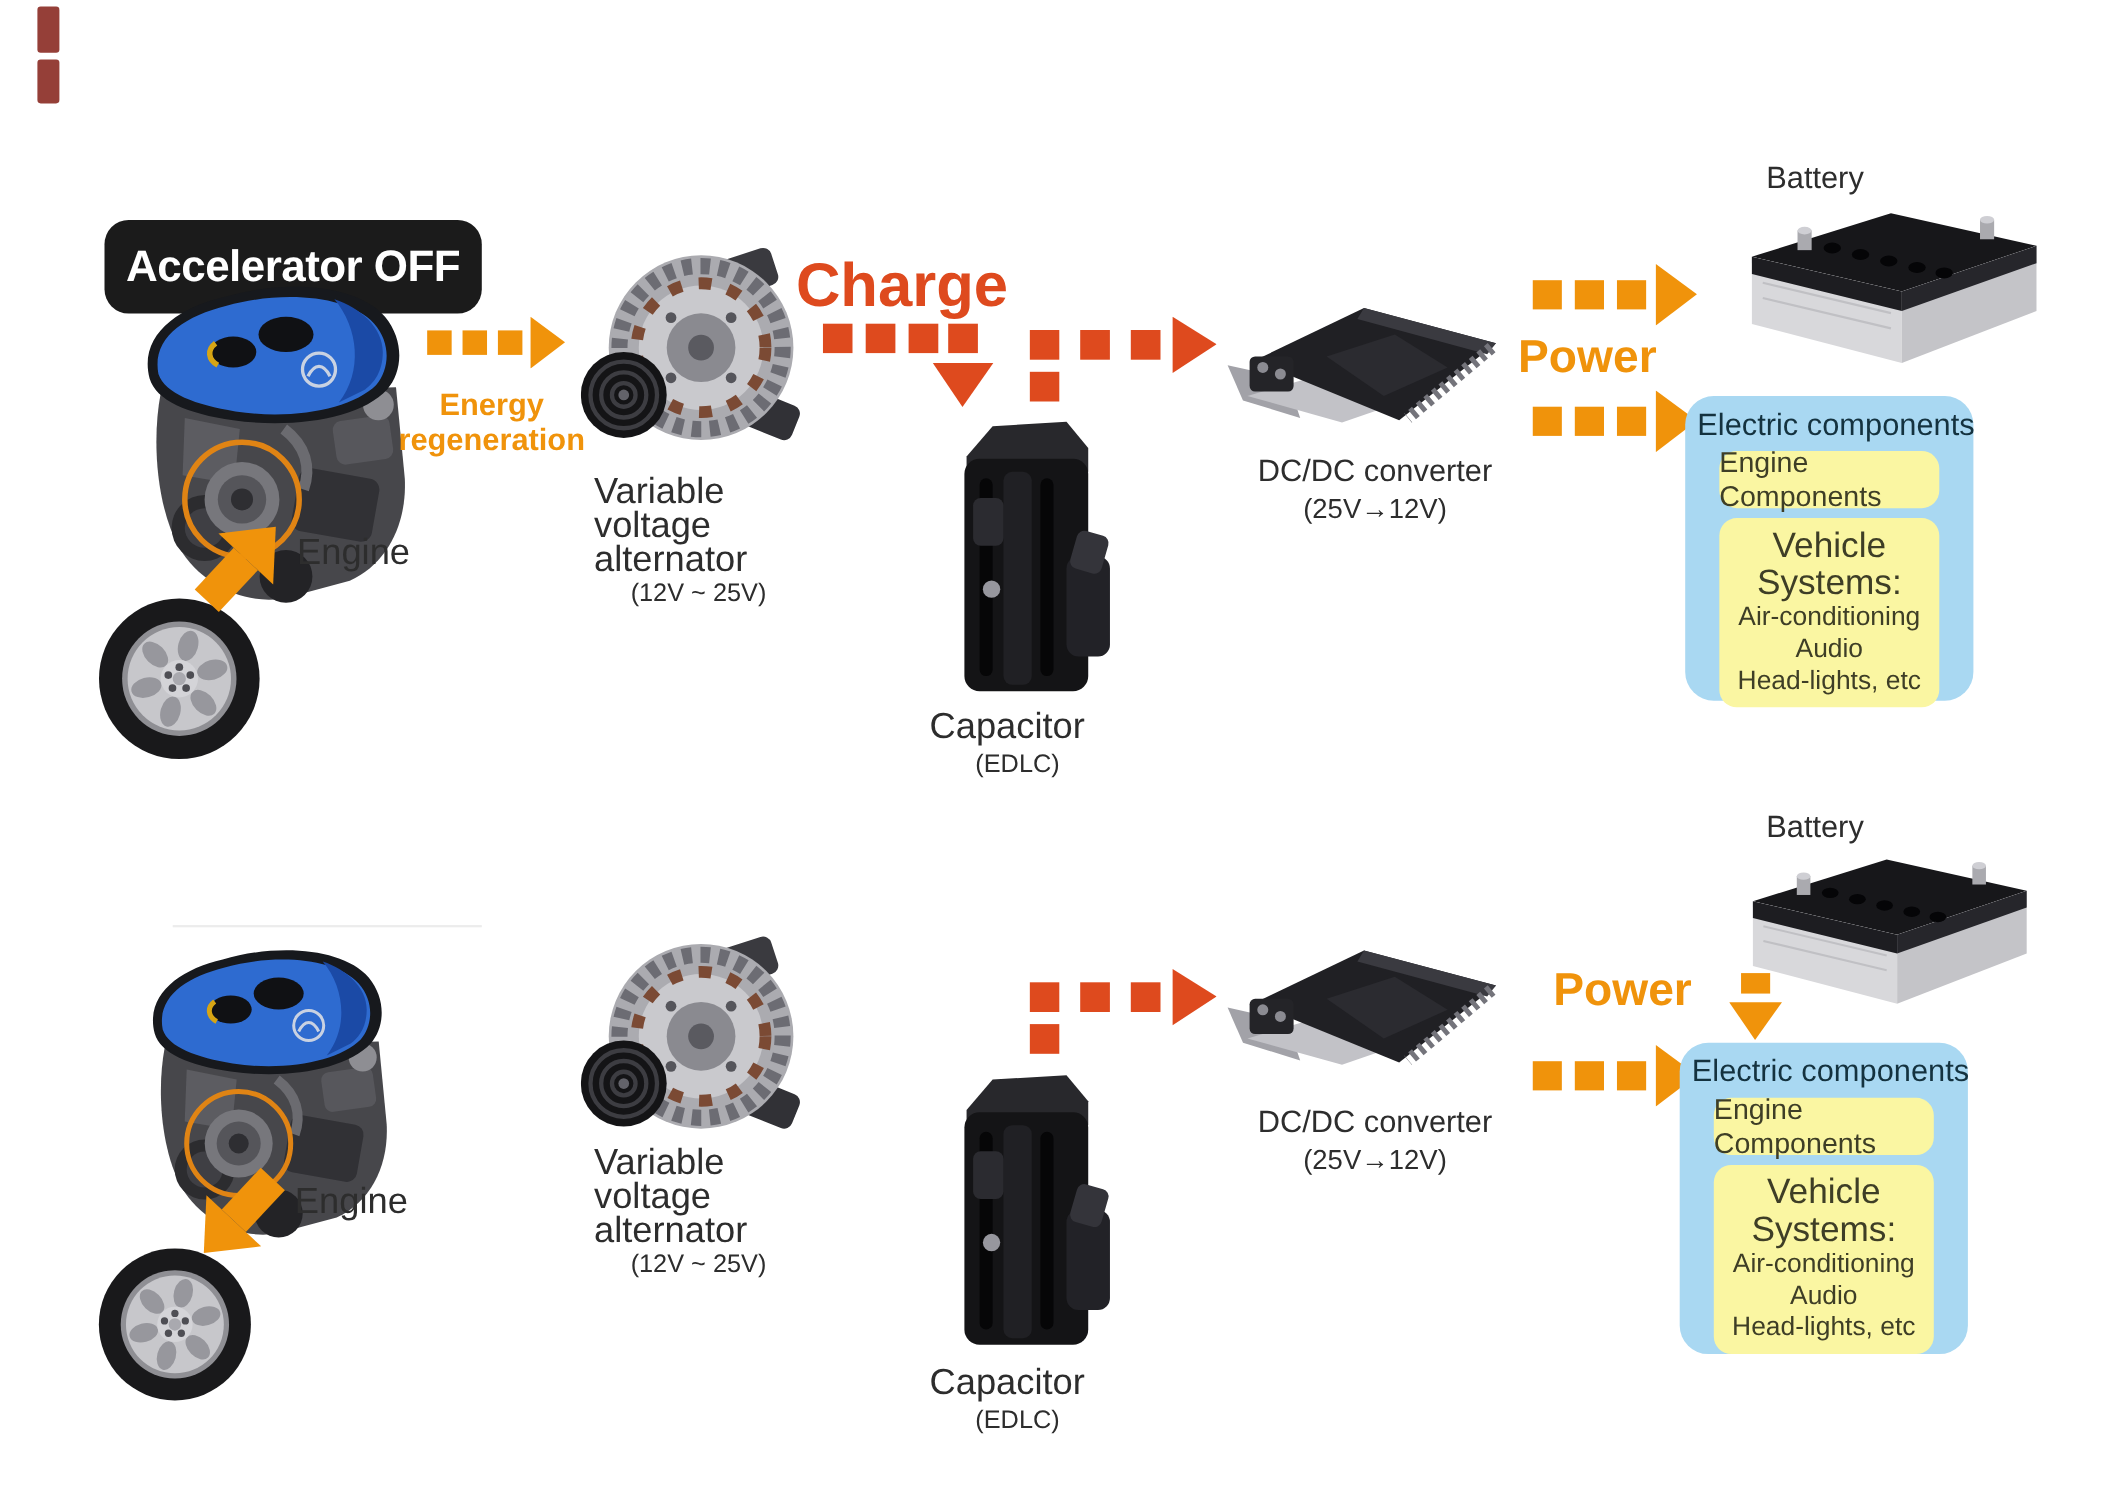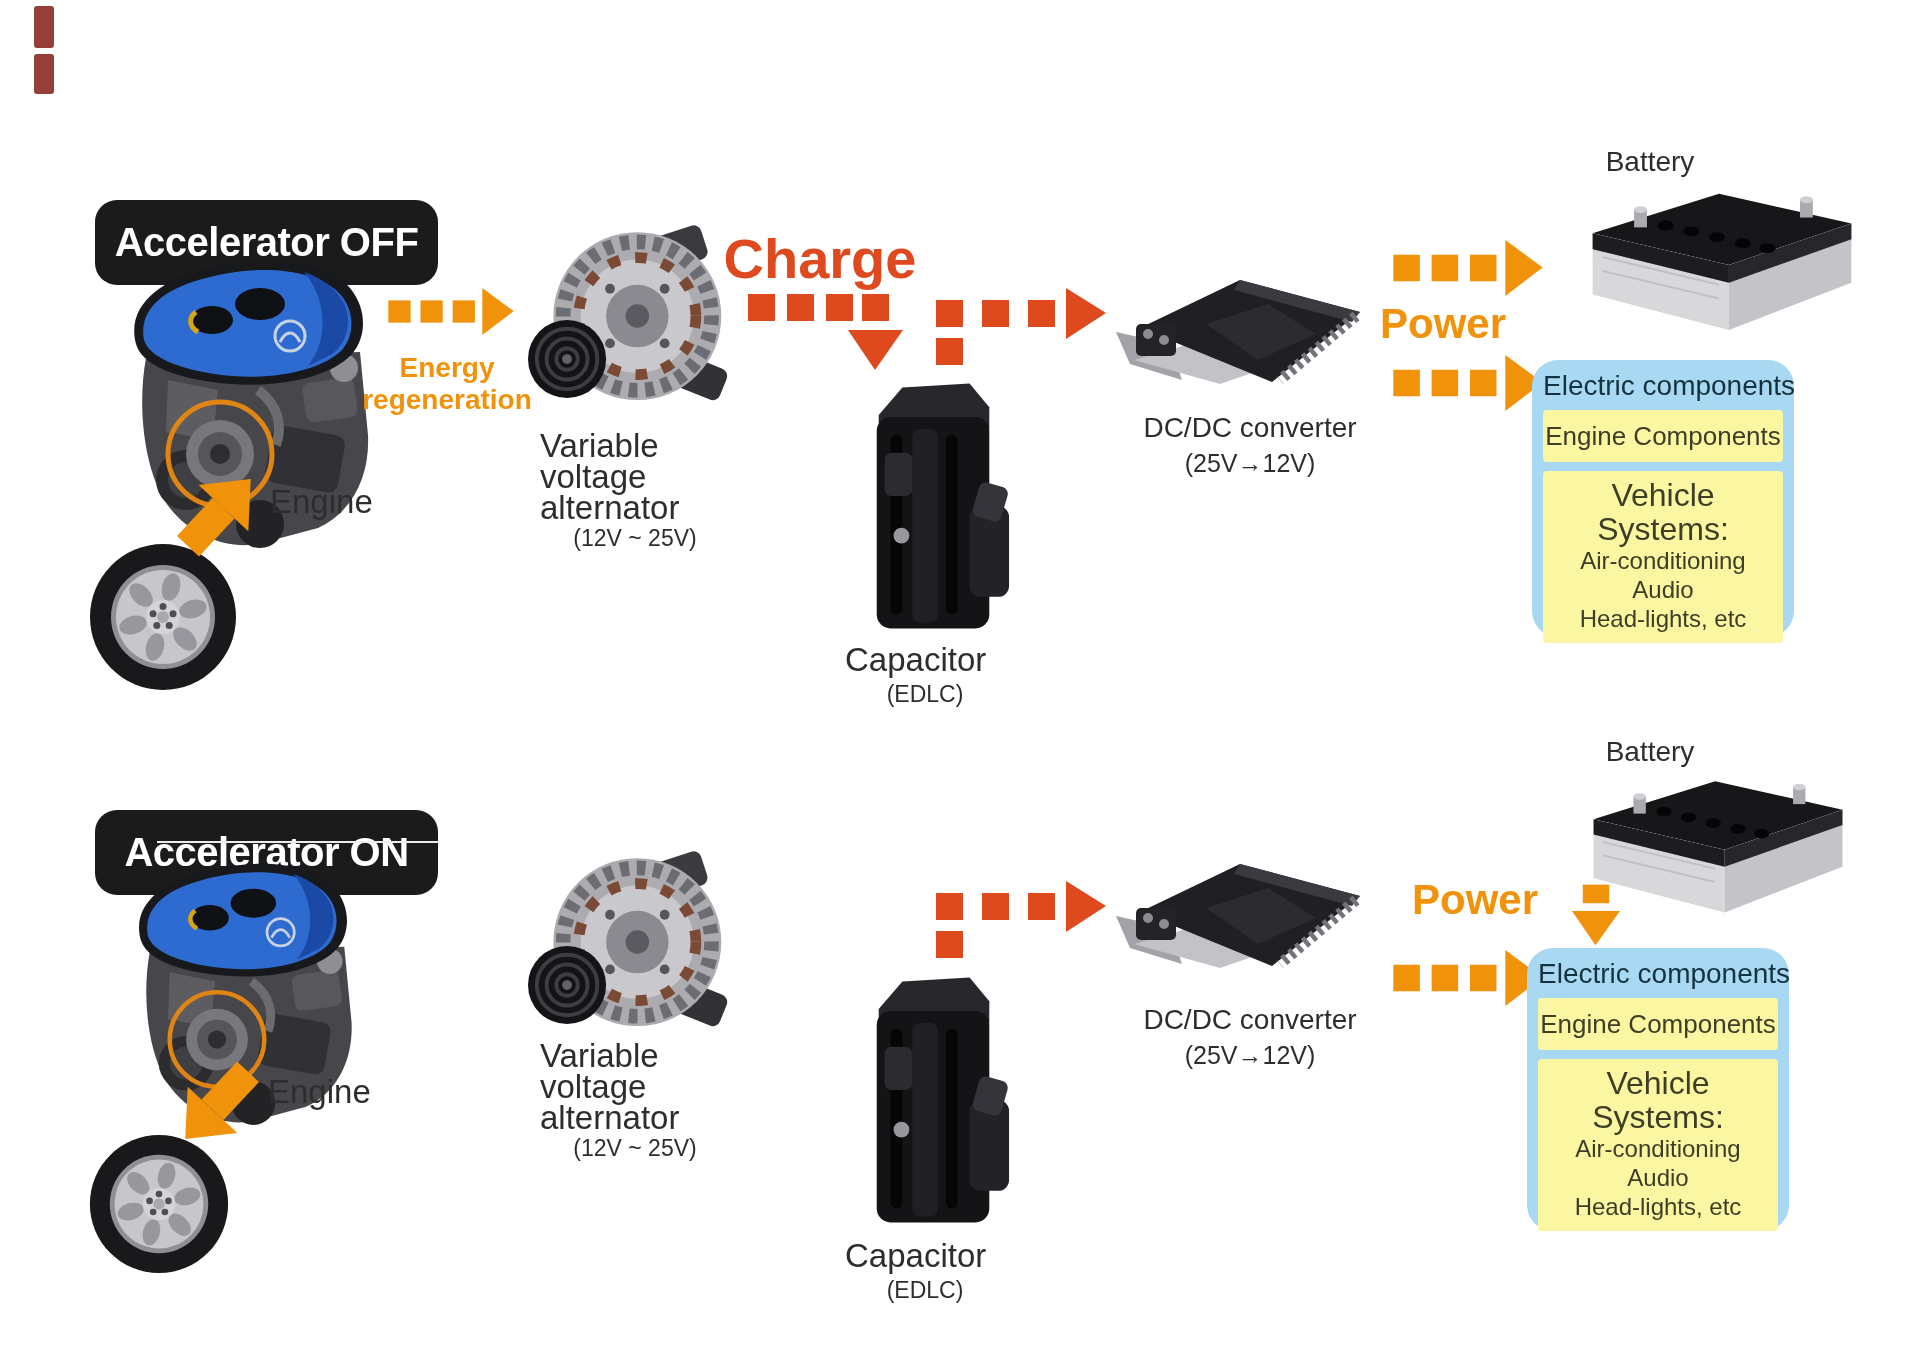--- a/index.html
+++ b/index.html
@@ -17,21 +17,21 @@
   .lbl{font-size:33px;color:var(--label);text-align:left;line-height:31px;}
   .sub{font-size:23px;color:var(--label);text-align:center;}
   .dcdc-t{font-size:28px;color:var(--label);text-align:center;}
   .dcdc-s{font-size:25px;color:var(--label);text-align:center;}
   .batt-t{font-size:28px;color:var(--label);text-align:center;}
   .orange-title{color:var(--orange);font-weight:bold;font-size:42px;text-align:center;}
   .orange-line{color:var(--orange);font-weight:bold;font-size:28px;text-align:center;line-height:32px;}
   .red-title{color:var(--red);font-weight:bold;font-size:56px;text-align:center;}
   .ebox{background:var(--electric-box-bg);border-radius:26px;padding:8px 11px;box-sizing:border-box;}
   .ebox-title{font-size:28px;color:#14323f;text-align:center;margin:2px 0 8px 0;white-space:nowrap;}
-  .ybox{background:var(--inner-box-bg);border-radius:4px;width:240px;margin:0 auto;box-sizing:border-box;}
+  .ybox{background:var(--inner-box-bg);border-radius:16px;width:200px;margin:0 auto;box-sizing:border-box;}
   .engine-comp{height:52px;display:flex;align-items:center;justify-content:center;
                font-size:26px;color:var(--inner-text);margin-bottom:9px;}
   .vehicle-sys{padding:7px 0 10px 0;text-align:center;color:var(--inner-text);}
   .vs-title{font-size:32px;line-height:34px;}
   .vs-item{font-size:24px;line-height:29px;}
   .fill-orange{fill:var(--orange);}
   .fill-red{fill:var(--red);}
   .seam{background:#ececec;}
   .red-mark{background:#8a2a22;border-radius:3px;opacity:.9;}
 </style>
@@ -257,21 +257,20 @@
         <div class="vs-title">Vehicle Systems:</div>
         <div class="vs-item">Air-conditioning</div>
         <div class="vs-item">Audio</div>
         <div class="vs-item">Head-lights, etc</div>
       </div>
     </div>
   </section>
 
   <section class="row">
 
-    <div class="abs badge" style="left:95px;top:762px;width:343px;height:85px">Accelerator ON</div>
 
     <div class="abs seam" style="left:157px;top:841px;width:281px;height:2px"></div>
 
     <svg class="abs" style="left:115px;top:845px" width="264" height="300" viewBox="0 0 290 330">
         <use href="#sym-engine"></use>
       </svg>
     <div class="abs lbl" style="left:268px;top:1076px;width:120px">Engine</div>
     <svg class="abs" style="left:168px;top:1052px" width="100" height="104" viewBox="0 0 100 104">
       <g transform="rotate(133 50 52)">
           <use href="#sym-solid" class="fill-orange"></use>

